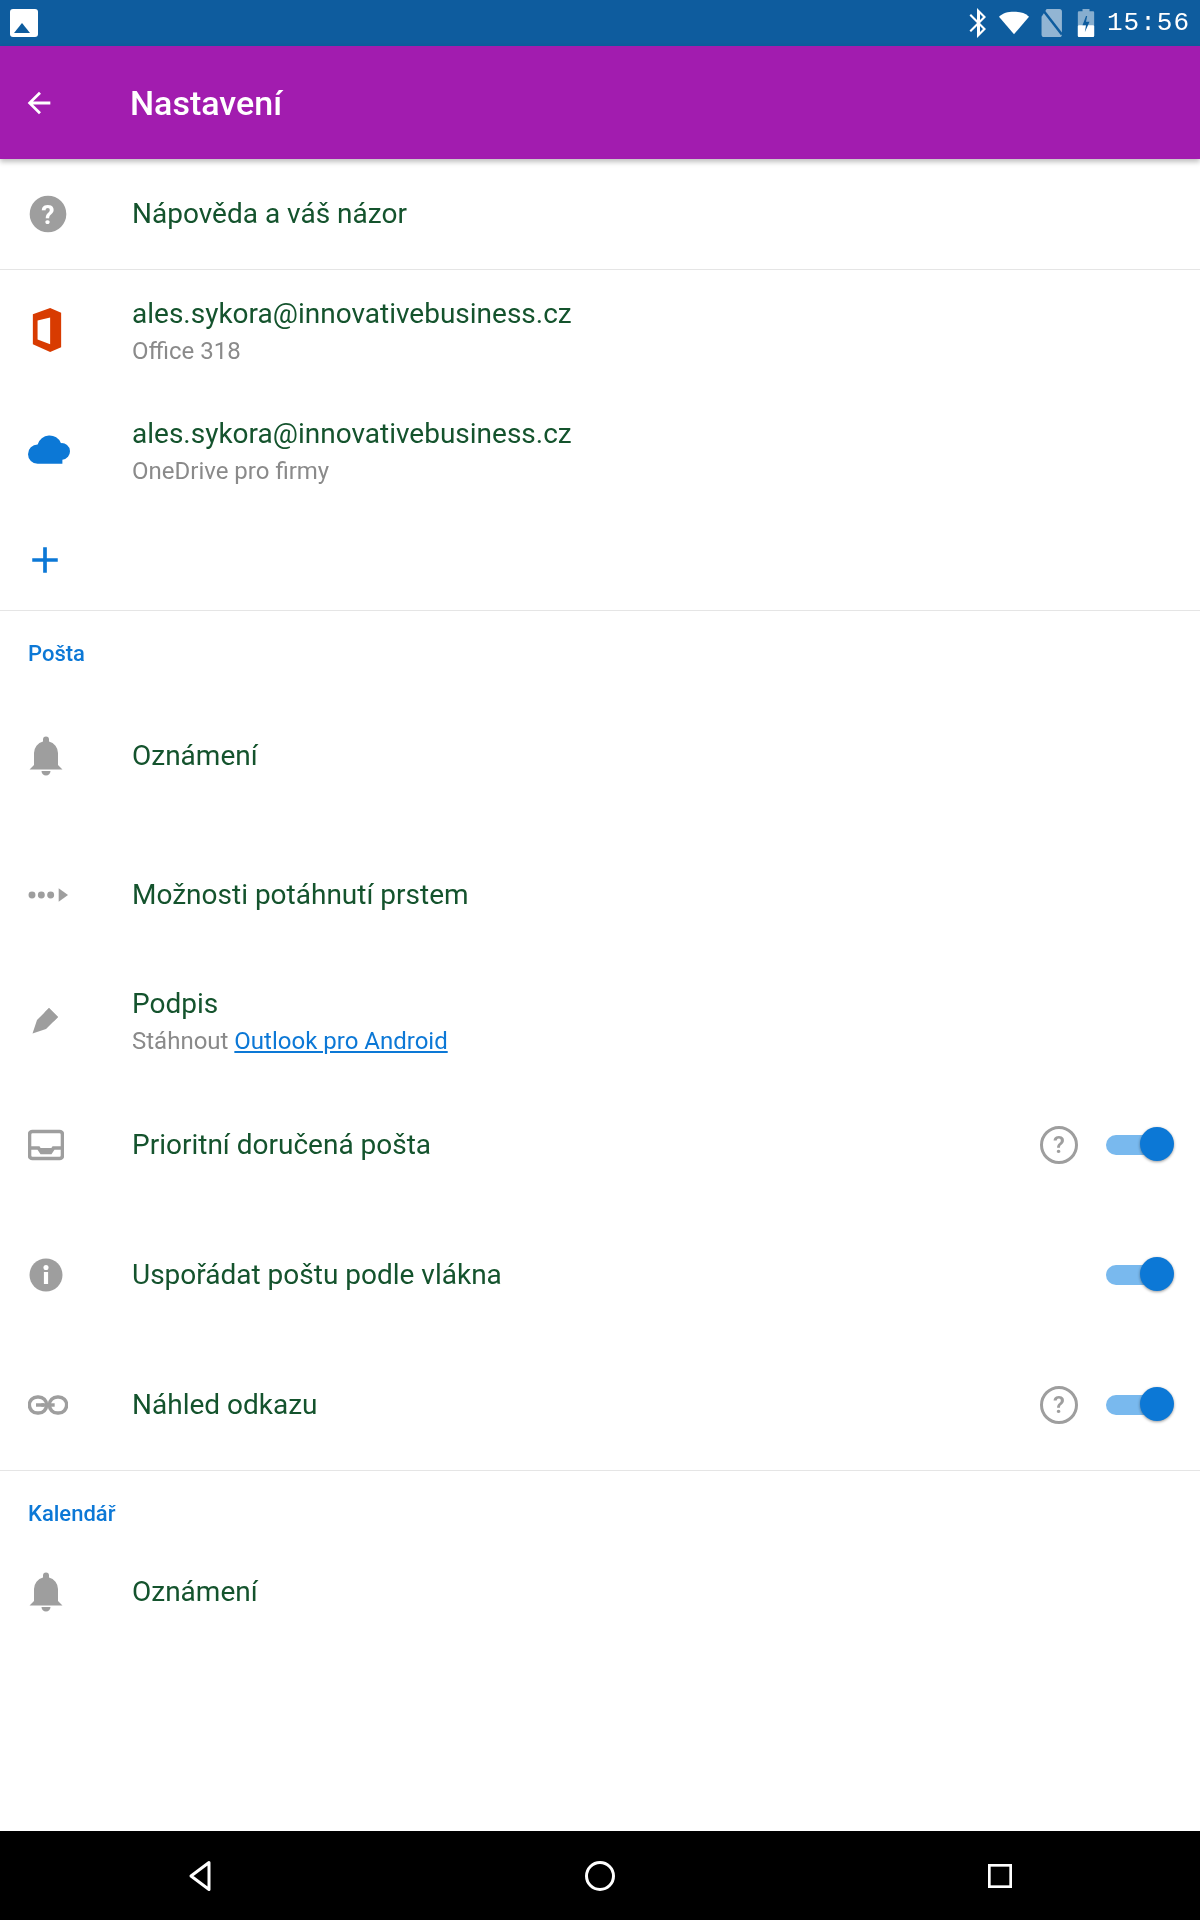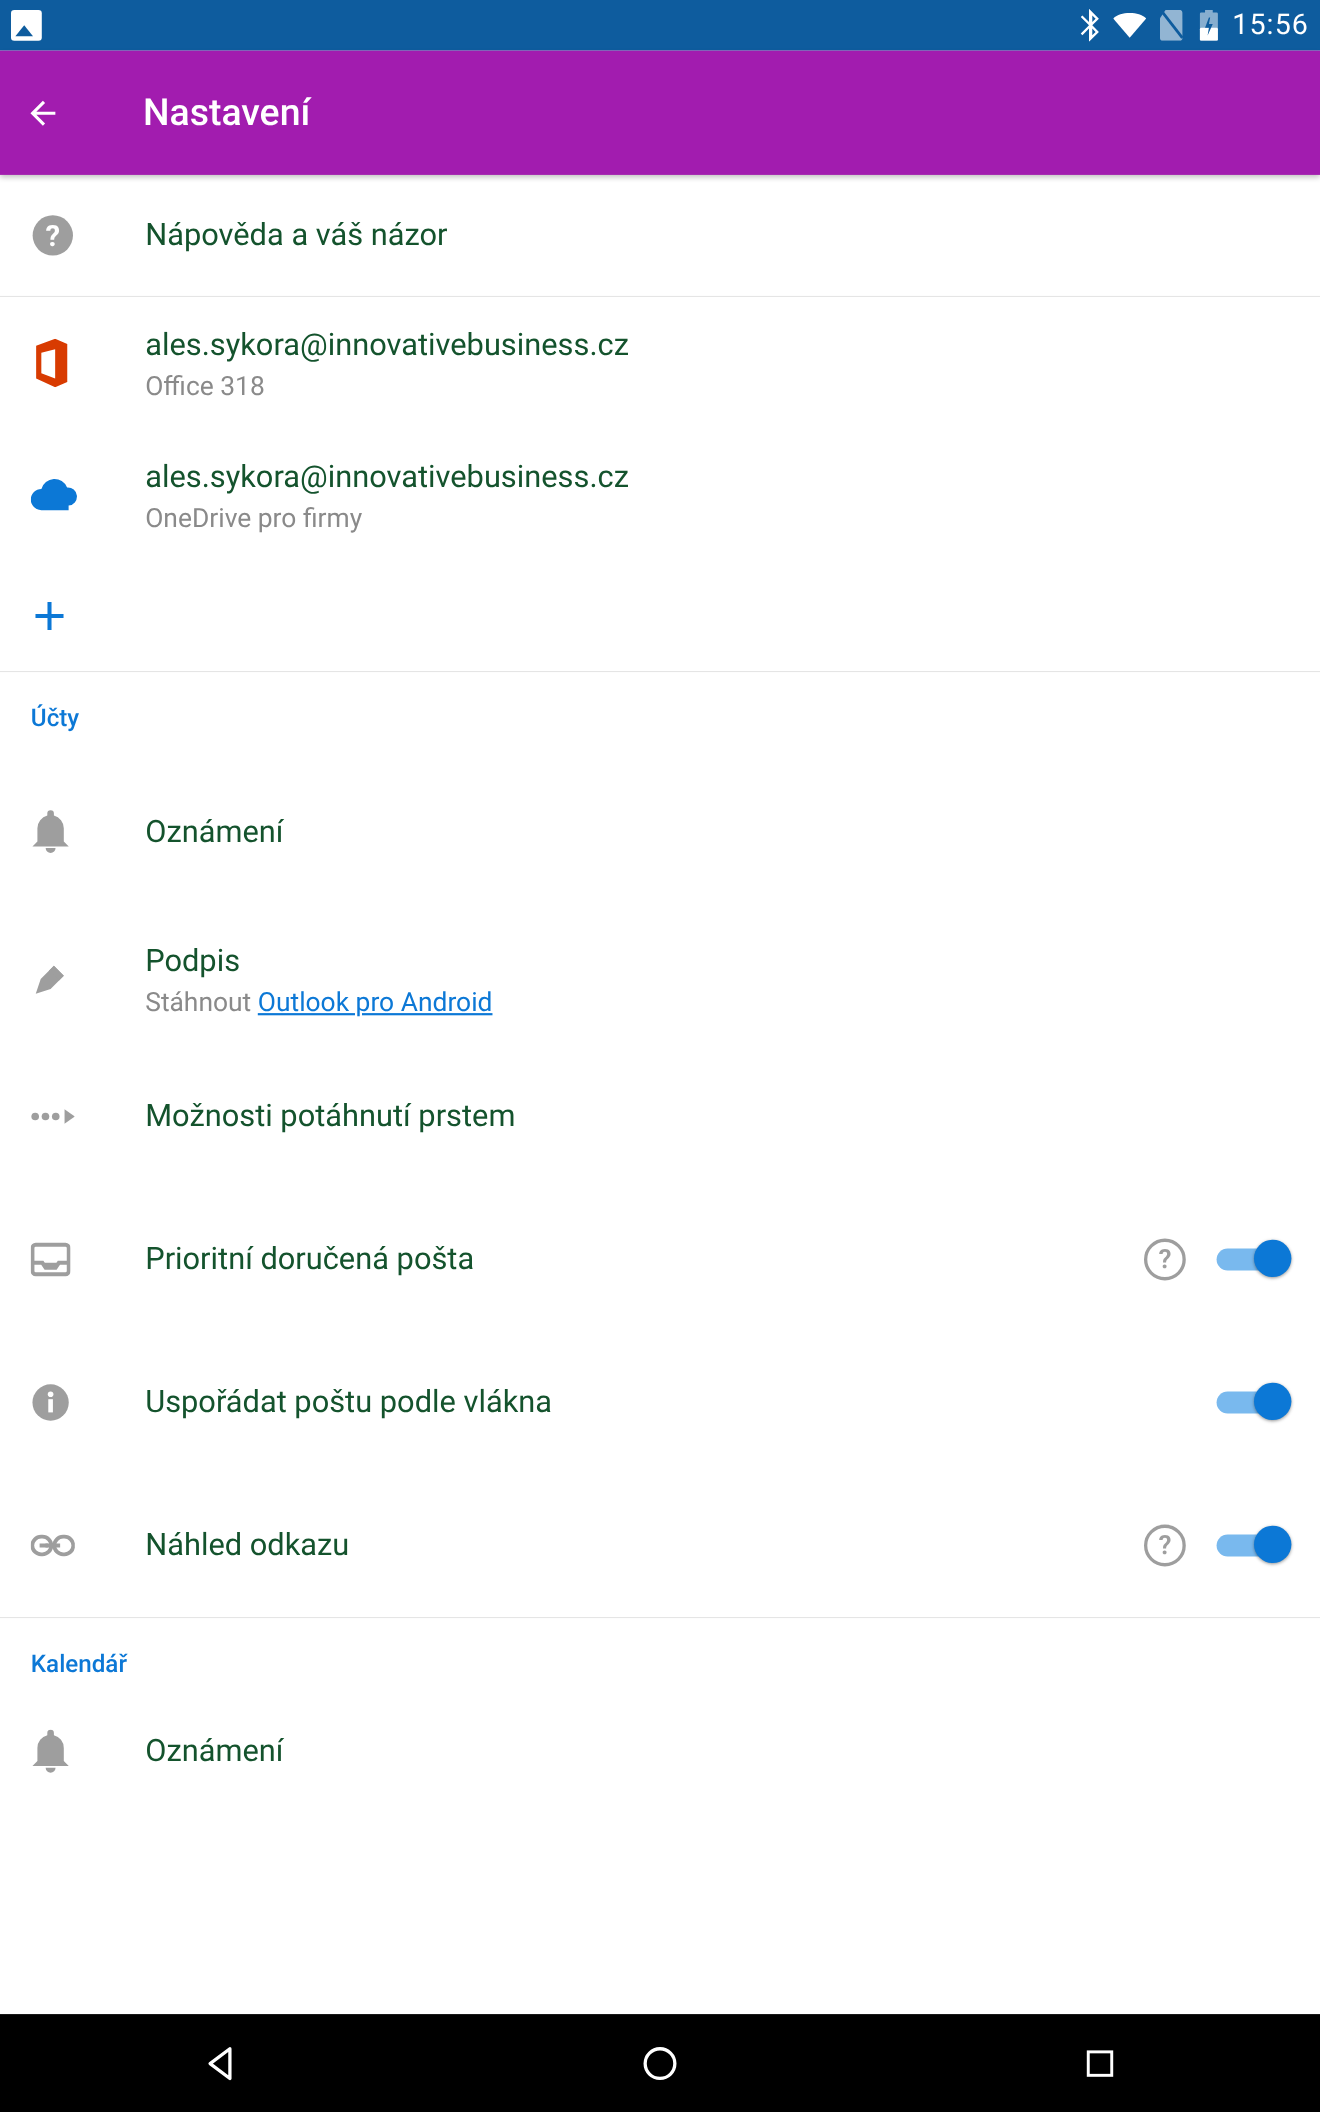--- a/index.html
+++ b/index.html
@@ -1,20 +1,20 @@
 <!DOCTYPE html>
 <html><head>
 <meta charset="utf-8">
 <style>
   * { margin:0; padding:0; box-sizing:border-box; -webkit-font-smoothing:antialiased; }
   html,body { width:1200px; height:1920px; font-family:Roboto,"Segoe UI",Arial,sans-serif; background:#fff; overflow:hidden; }
   .screen { width:1200px; height:1920px; display:flex; flex-direction:column; position:relative; }
 
   
-  .status { height:46px; background:#0e5c9e; color:#fff; display:flex; align-items:center; padding:4px 10px; font-size:26px; }
+  .status { height:46px; background:#0e5c9e; color:#fff; display:flex; align-items:center; padding:4px 10px; font-size:26px;font-family:Liberation Mono, monospace; }
   .status-left { flex:0 0 auto; display:flex; align-items:center; gap:10px; }
   .status-right { margin-left:auto; display:flex; align-items:center; gap:12px; }
   .pic-ic { width:28px;height:28px;background:#fff;border-radius:3px;position:relative; }
   .pic-ic::after{content:"";position:absolute;left:4px;bottom:4px;border-left:8px solid transparent;border-right:8px solid transparent;border-bottom:10px solid #0e5c9e;}
   .clock { font-weight:400; letter-spacing:1px; font-size:26px; }
 
   
   .appbar { height:113px; background:#a21caf; color:#fff; display:flex; align-items:center; padding:0 22px; box-shadow:0 3px 5px rgba(0,0,0,.25); position:relative; z-index:2;}
   .appbar .back { width:60px; display:flex; align-items:center; justify-content:flex-start; }
   .appbar .title { font-size:34px; font-weight:500; margin-left:48px; }
@@ -137,58 +137,58 @@
 
     <div class="row" style="min-height:100px">
       <span class="ic">
         <svg width="34" height="34" viewBox="0 0 24 24" fill="none" stroke="#0c78d6" stroke-width="2.6">
             <path d="M12 3v18M3 12h18"></path>
           </svg>
       </span>
     </div>
     <div class="divider"></div>
 
-    <div class="section-head">Účty</div>
+    <div class="section-head">Pošta</div>
 
     <div class="row" style="min-height:148px">
       <span class="ic">
         <svg width="36" height="40" viewBox="0 0 24 26" fill="#9e9e9e">
             <path d="M12 26a3 3 0 0 0 3-3H9a3 3 0 0 0 3 3zm8-7V11a8 8 0 0 0-6-7.7V2a2 2 0 1 0-4 0v1.3A8 8 0 0 0 4 11v8l-3 3h22l-3-3z"></path>
           </svg>
       </span>
       <div class="texts">
           <span class="primary">Oznámení</span>
         </div>
-    </div>
-
-    <div class="row" style="min-height:120px">
-      <span class="ic">
-        <svg width="36" height="36" viewBox="0 0 24 24" fill="#9e9e9e">
-            <path d="m3 21 3-9 8-8 6 6-8 8-9 3zm12-15 2 2"></path>
-            <path d="M14 4l6 6-3 3-6-6 3-3z"></path>
-          </svg>
-      </span>
-      <div class="texts">
-        <span class="primary">Podpis</span>
-        <span class="secondary"><span>Stáhnout </span><span class="linklike">Outlook pro Android</span></span>
-      </div>
     </div>
 
     <div class="row" style="min-height:130px">
       <span class="ic">
         <svg width="40" height="20" viewBox="0 0 30 12" fill="#9e9e9e">
             <circle cx="3" cy="6" r="2.6"></circle>
             <circle cx="10" cy="6" r="2.6"></circle>
             <circle cx="17" cy="6" r="2.6"></circle>
             <path d="m23 1 7 5-7 5z"></path>
           </svg>
       </span>
       <div class="texts">
           <span class="primary">Možnosti potáhnutí prstem</span>
         </div>
+    </div>
+
+    <div class="row" style="min-height:120px">
+      <span class="ic">
+        <svg width="36" height="36" viewBox="0 0 24 24" fill="#9e9e9e">
+            <path d="m3 21 3-9 8-8 6 6-8 8-9 3zm12-15 2 2"></path>
+            <path d="M14 4l6 6-3 3-6-6 3-3z"></path>
+          </svg>
+      </span>
+      <div class="texts">
+        <span class="primary">Podpis</span>
+        <span class="secondary"><span>Stáhnout </span><span class="linklike">Outlook pro Android</span></span>
+      </div>
     </div>
 
     <div class="row" style="min-height:130px">
       <span class="ic">
         <svg width="36" height="32" viewBox="0 0 24 20" fill="none" stroke="#9e9e9e" stroke-width="2.4">
             <rect x="1" y="1" width="22" height="18" rx="2"></rect>
             <path d="M1 12h6l2 3h6l2-3h6" fill="#9e9e9e" stroke="none"></path>
             <path d="M1 12h6l2 3h6l2-3h6"></path>
           </svg>
       </span>

